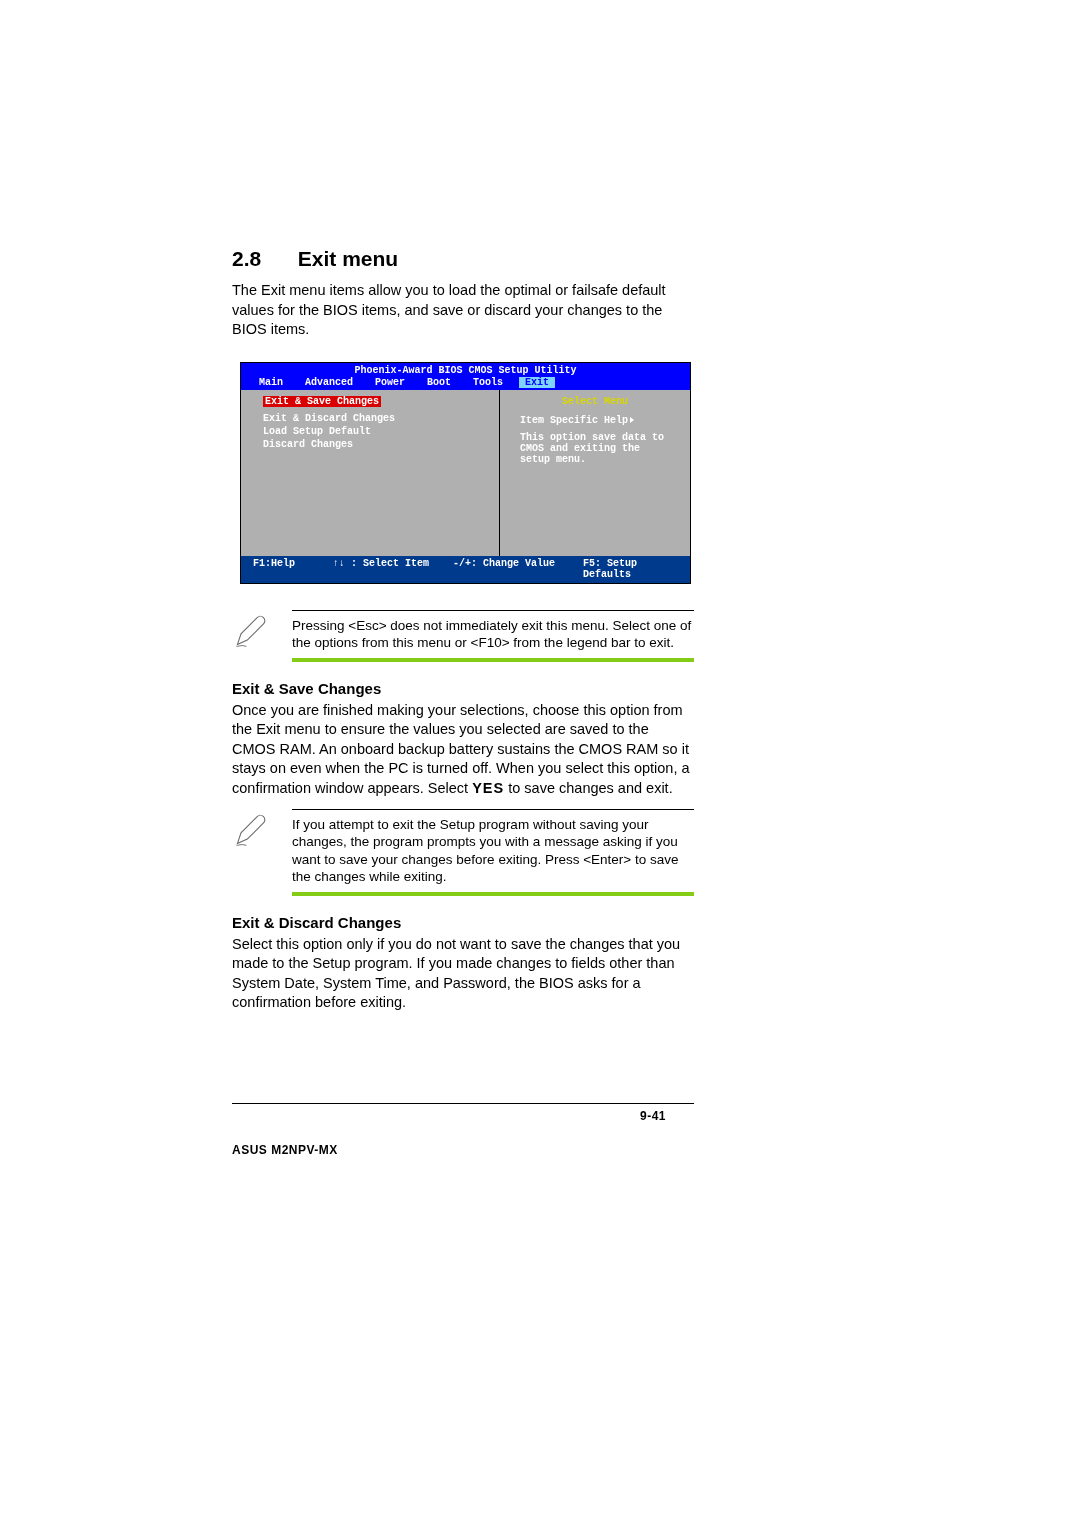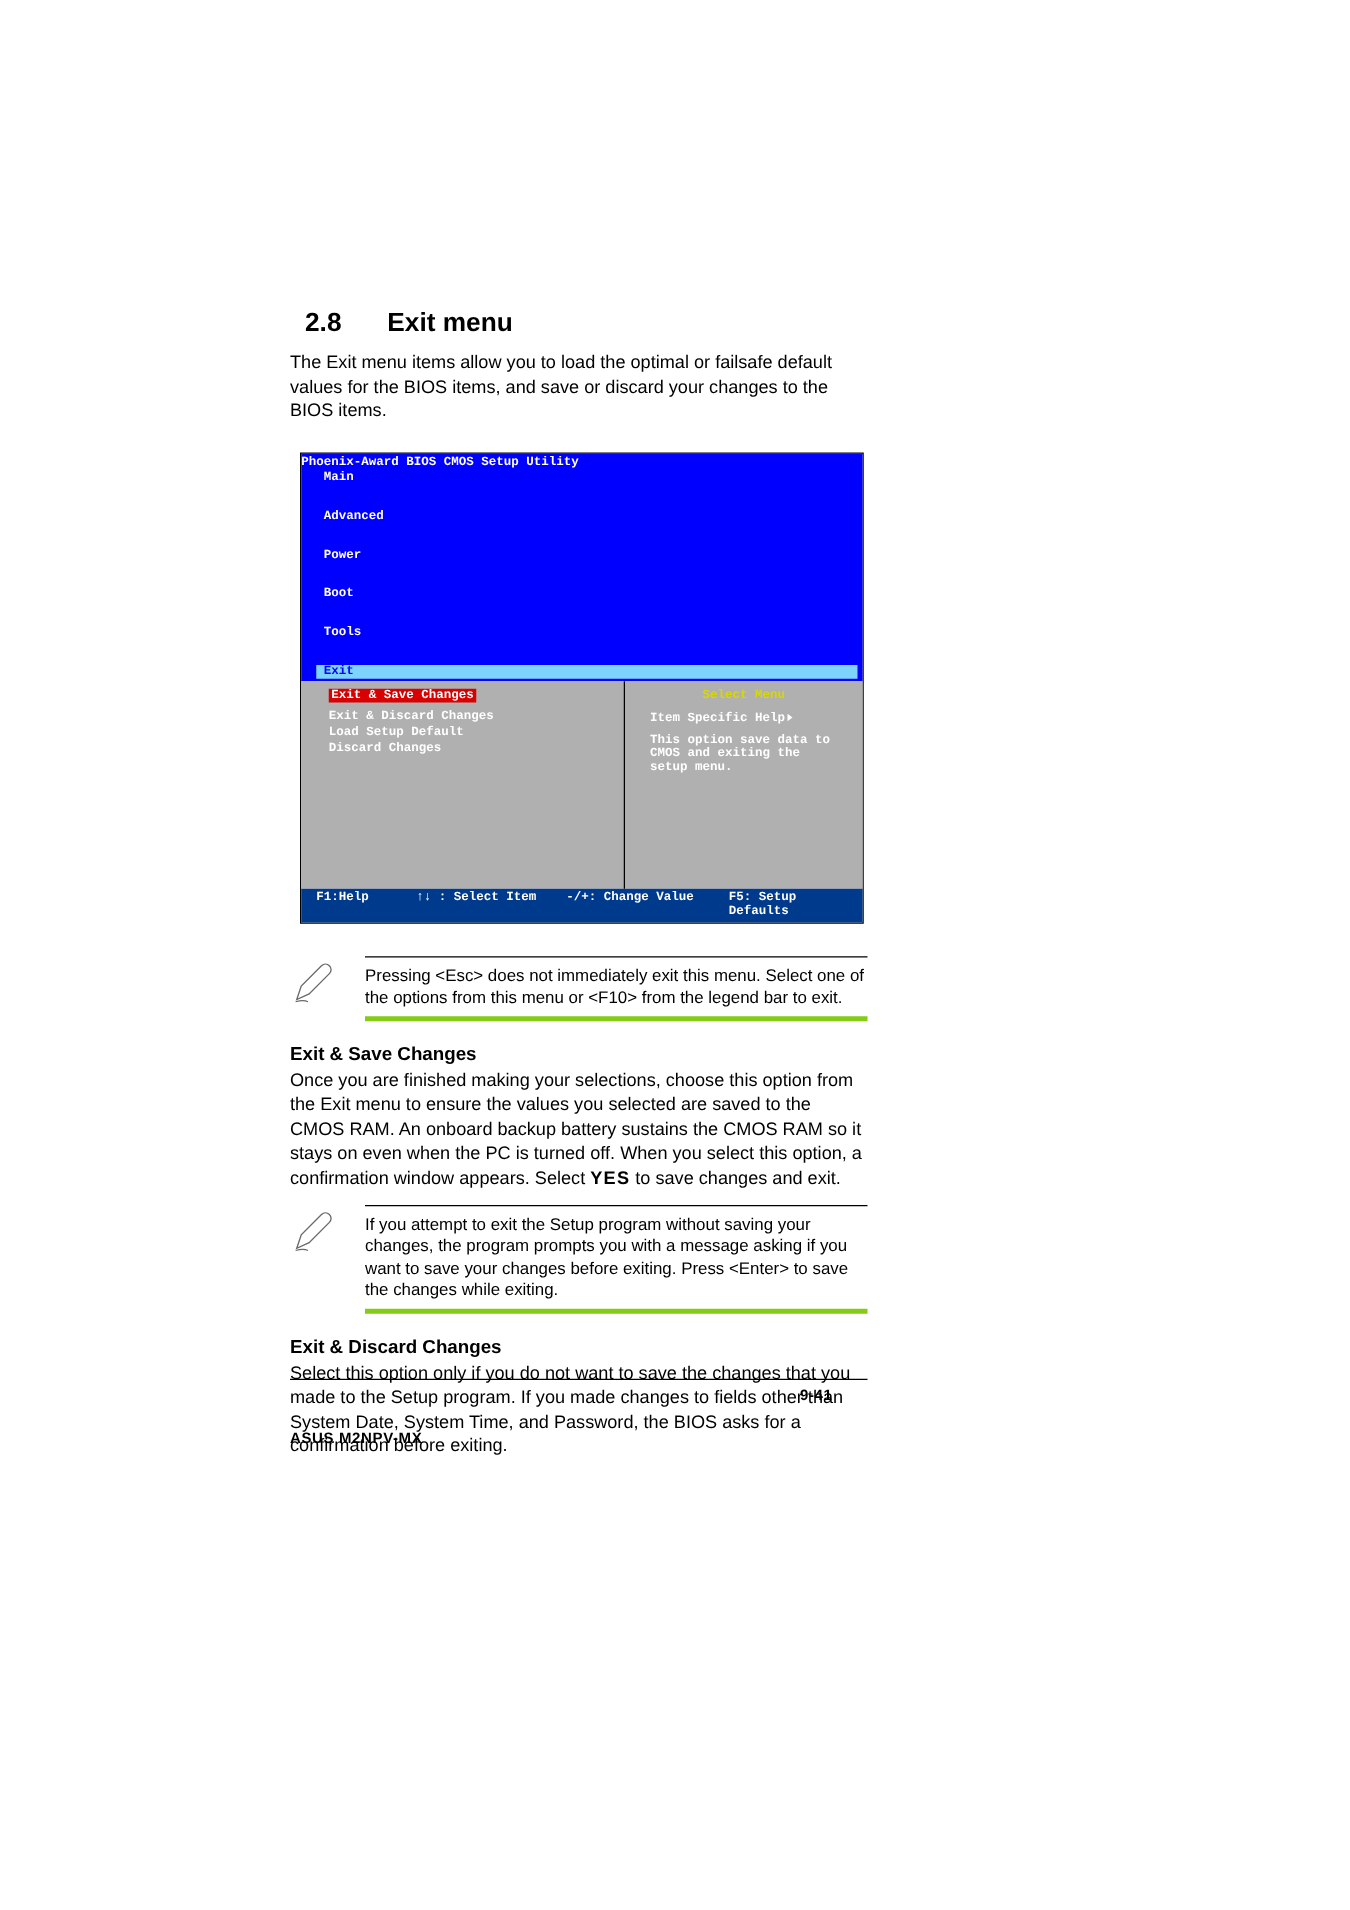--- a/index.html
+++ b/index.html
@@ -17,52 +17,51 @@
   }
   .content {
     position: absolute;
     left: 232px;
     top: 247px;
     width: 462px;
   }
   h1.section-title {
     font-size: 21px;
     font-weight: bold;
-    margin: 0 0 10px 12px;
+    margin: 0 0 10px 0;
   }
   h1.section-title .num { display:inline-block; width:60px; }
   p.intro {
     font-size: 14.5px;
     line-height: 1.35;
     margin: 0 0 22px 0;
   }
   
   .bios-box {
     width: 449px;
     border: 1px solid #000;
     margin-left: 8px;
     font-family: "Courier New", monospace;
   }
   .bios-title-bar {
     background: #0000ff;
     color: #ffffff;
-    text-align: left;
+    text-align: center;
     font-size: 10px;
     padding: 2px 0 0 0;
     font-weight: bold;
   }
   .bios-menu-row {
     background: #0000ff;
     display: flex;
     font-size: 10px;
     padding: 1px 4px 2px 12px;
     color: #ffffff;
-    gap: 20px;
-    font-weight: bold;
-    flex-direction: column;
+    gap: 10px;
+    font-weight: bold;
   }
   .bios-menu-row .tab {
     padding: 0 6px;
   }
   .bios-menu-row .tab.selected {
     background: #7dd3fc;
     color: #0000ff;
   }
   .bios-body {
     display: flex;

